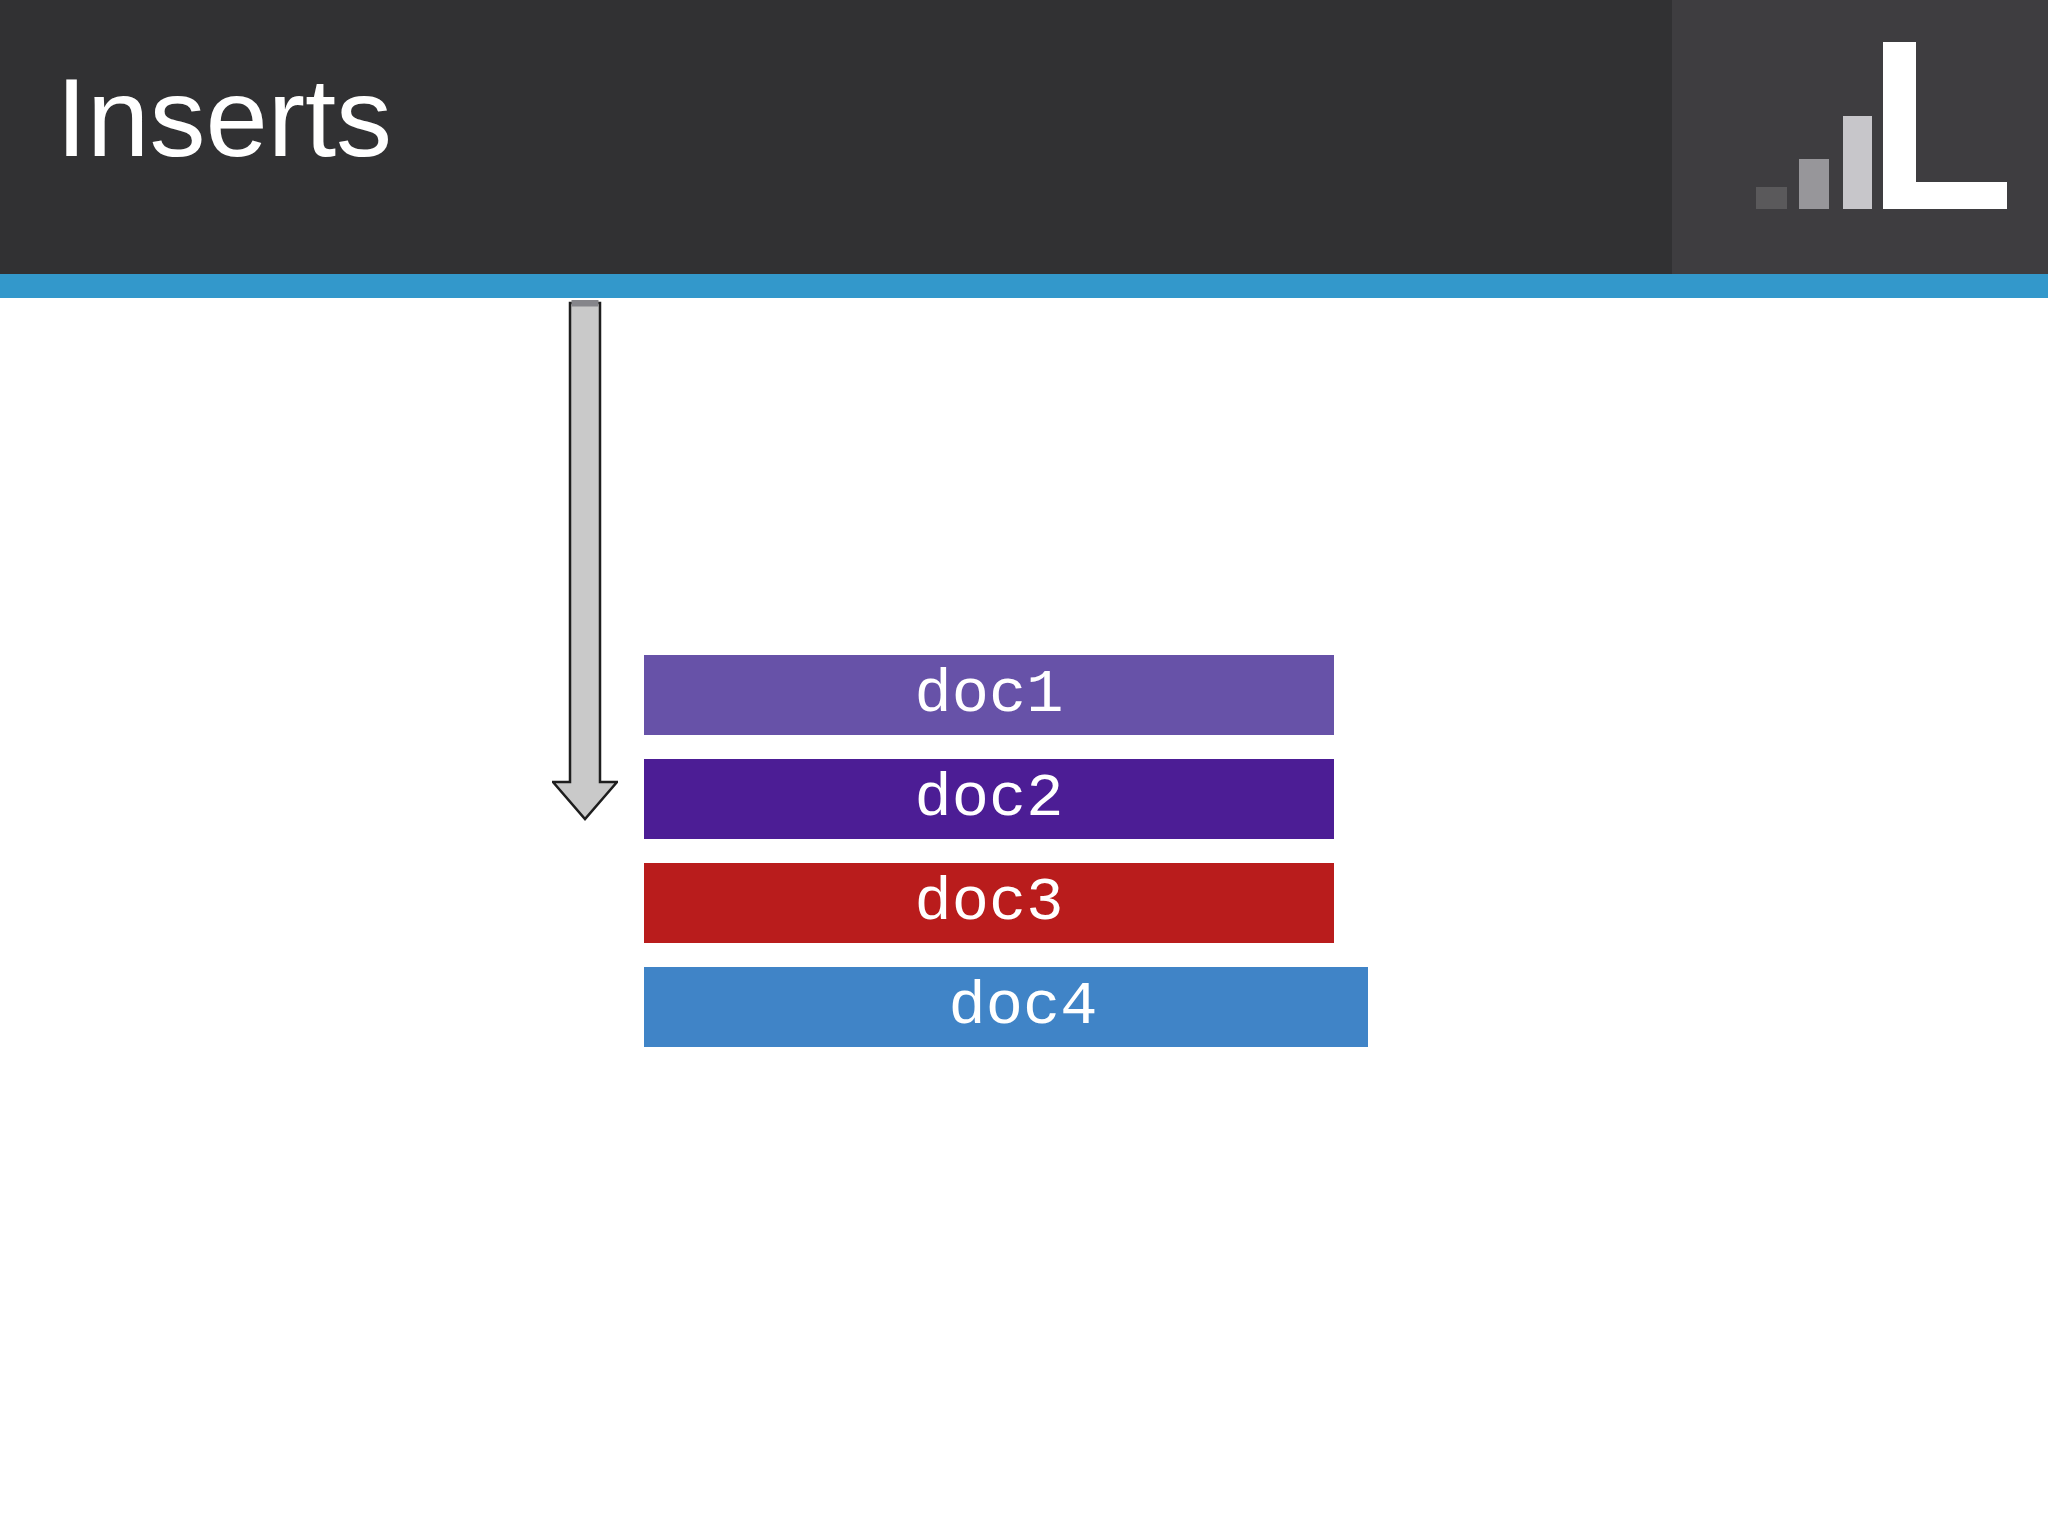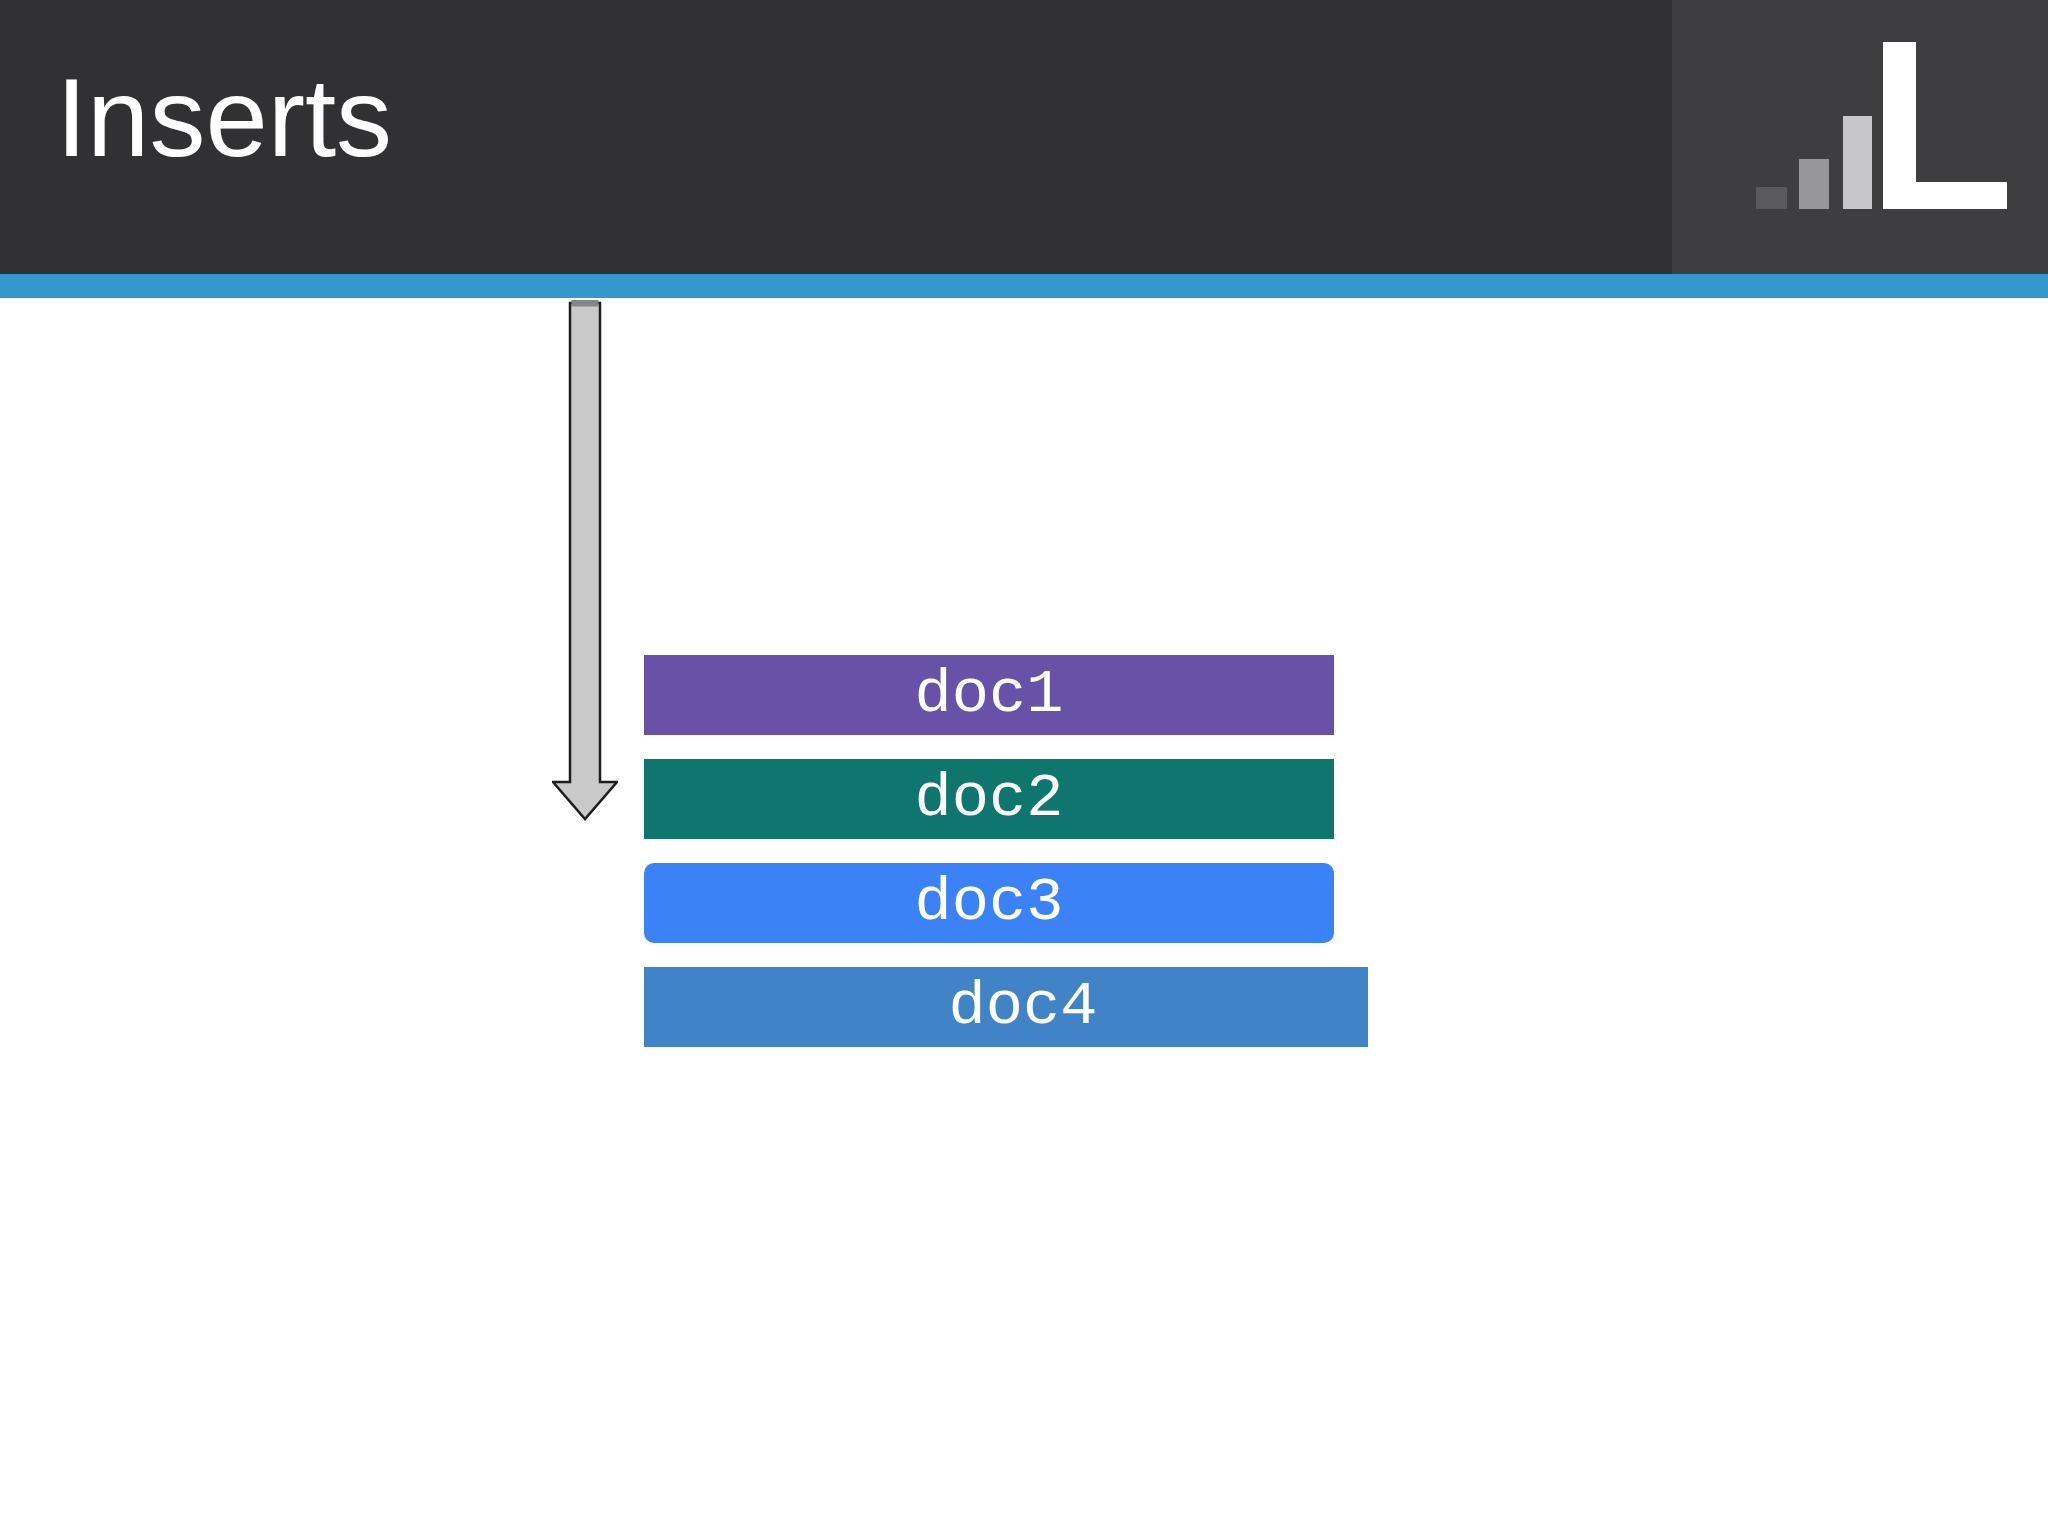--- a/index.html
+++ b/index.html
@@ -108,24 +108,24 @@
 
     <svg class="arrow-svg" viewBox="0 0 66 522" xmlns="http://www.w3.org/2000/svg">
       <polygon points="18,3 48,3 48,482 65,482 33,519 1,482 18,482" stroke-width="2.5" stroke-linejoin="miter" fill="#c9c9c9" stroke="#1e1e1e"></polygon>
       <rect x="19.5" y="0" width="27" height="6.5" fill="#85858a"></rect>
     </svg>
 
     <div class="doc-list">
       <div class="doc-bar" style="background-color: rgb(103, 82, 168);">
         <span>doc1</span>
       </div>
-      <div class="doc-bar" style="background-color: #0f766e;">
+      <div class="doc-bar" style="background-color: #4c1d95;">
         <span>doc2</span>
       </div>
-      <div class="doc-bar" style="background-color: #3b82f6; border-radius: 10px;">
+      <div class="doc-bar" style="background-color: #b91c1c;">
         <span>doc3</span>
       </div>
       <div class="doc-bar" style="background-color: rgb(64, 132, 199); padding-left: 34px;">
         <span>doc4</span>
       </div>
     </div>
 
   </div>
 </div>
 

